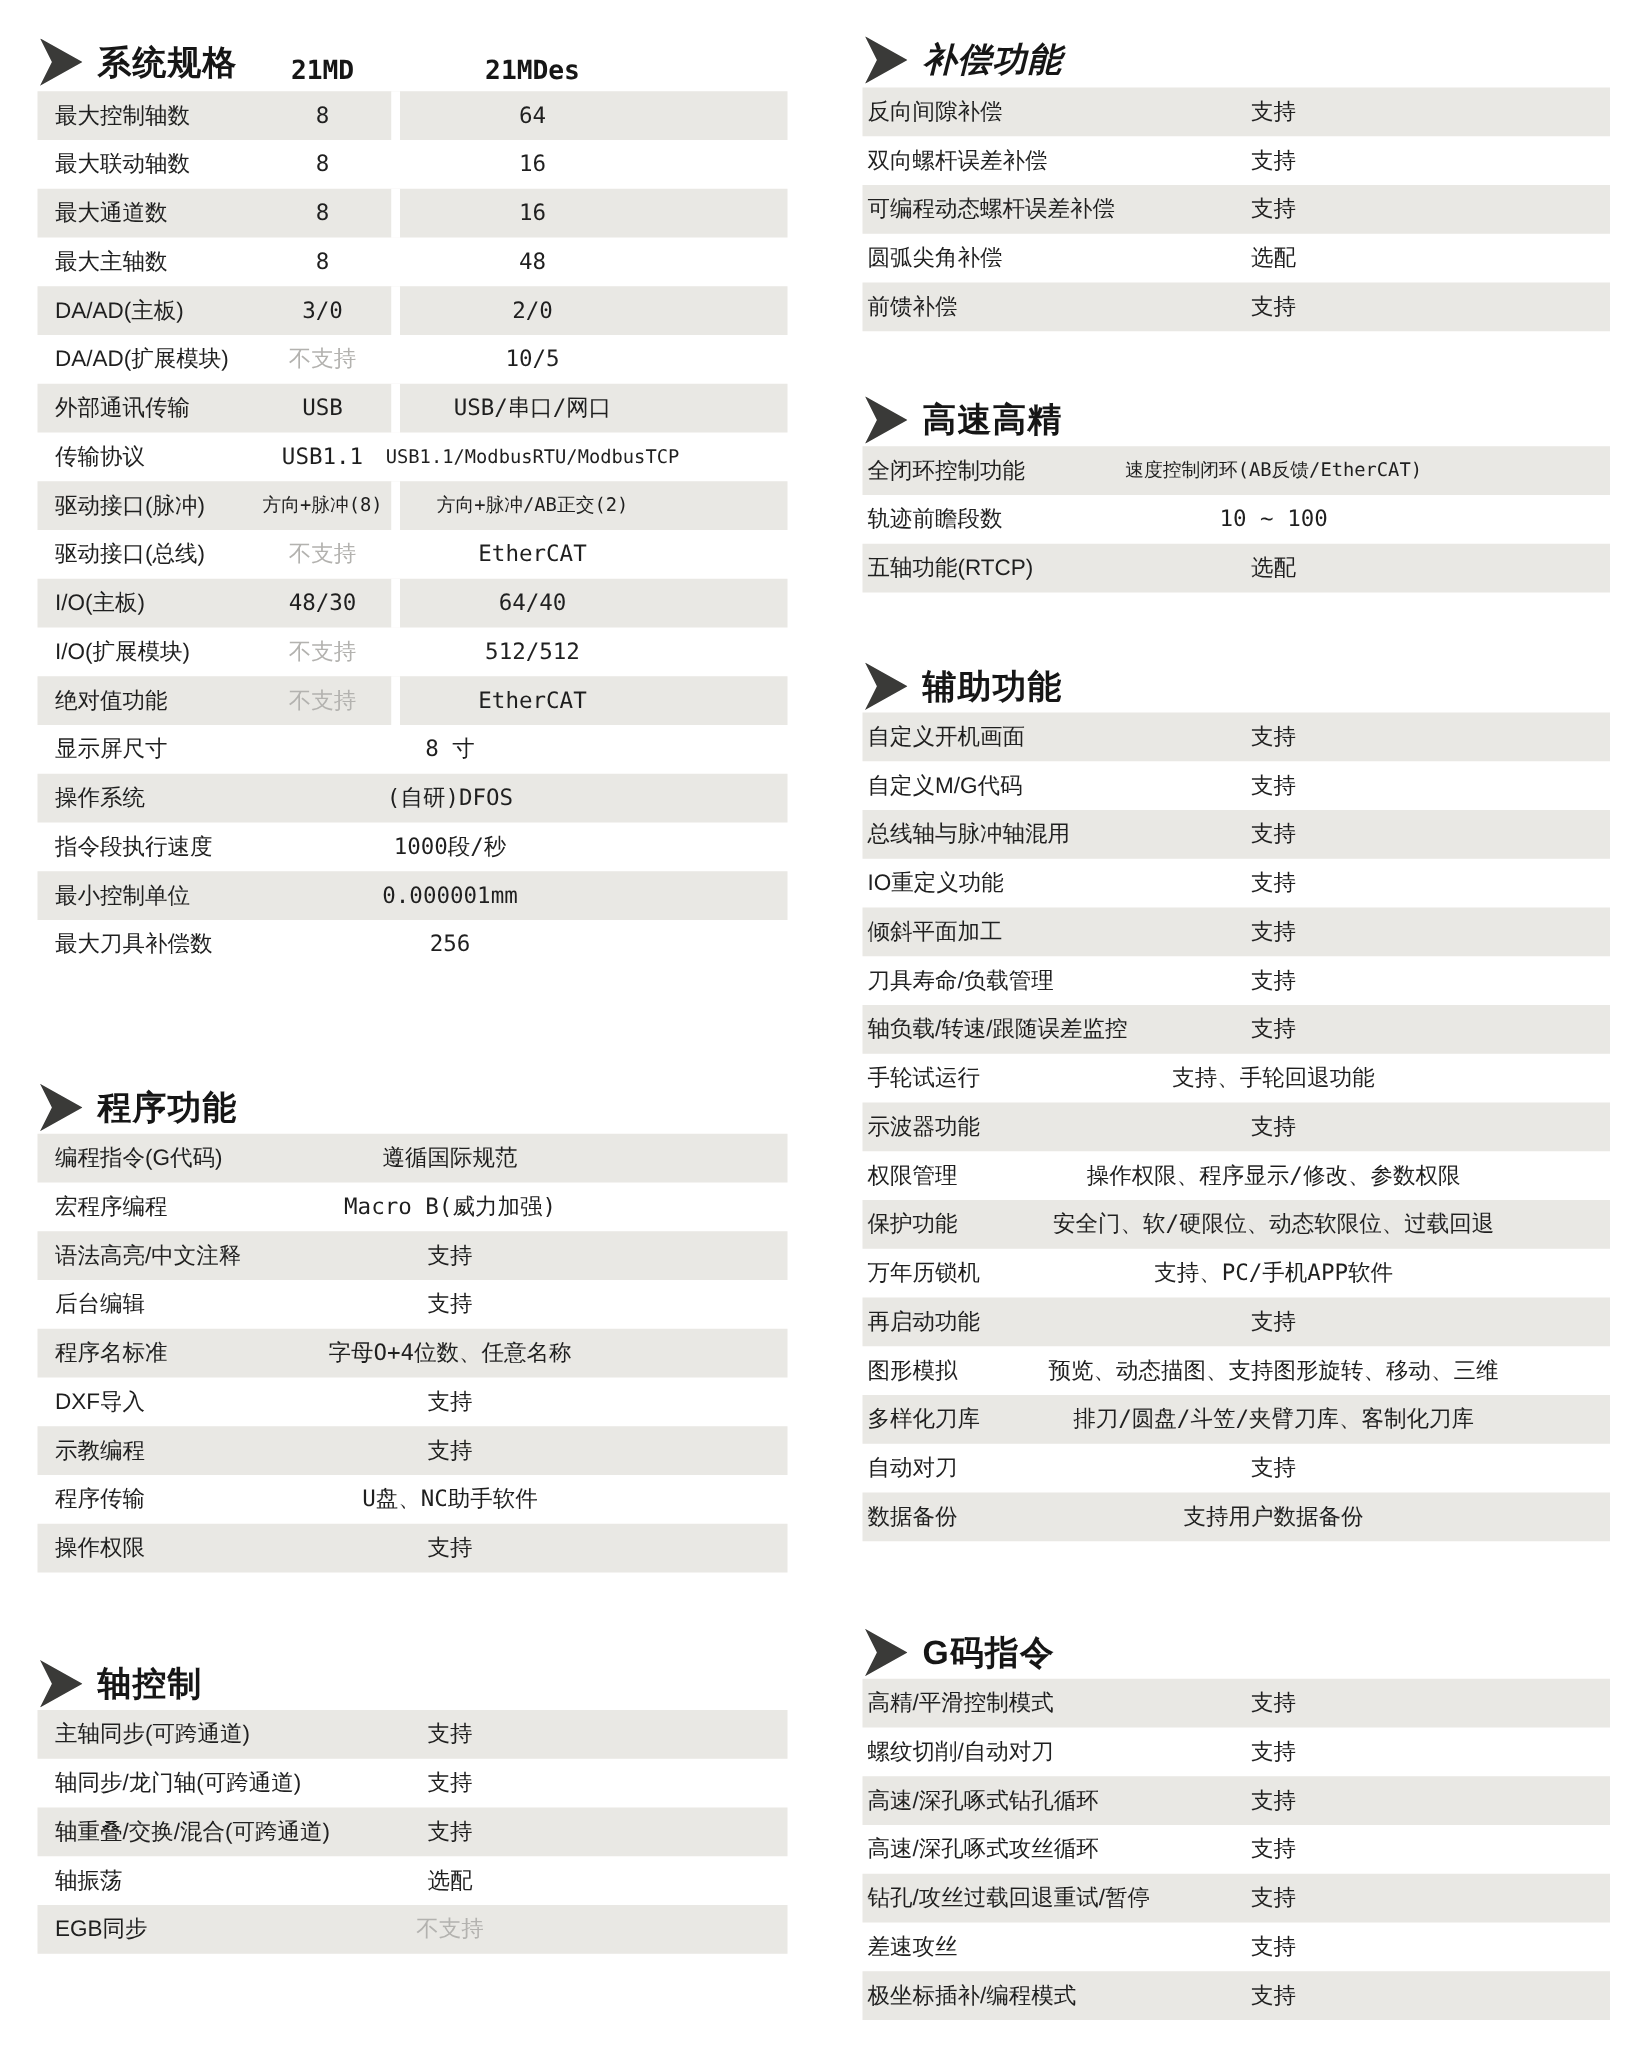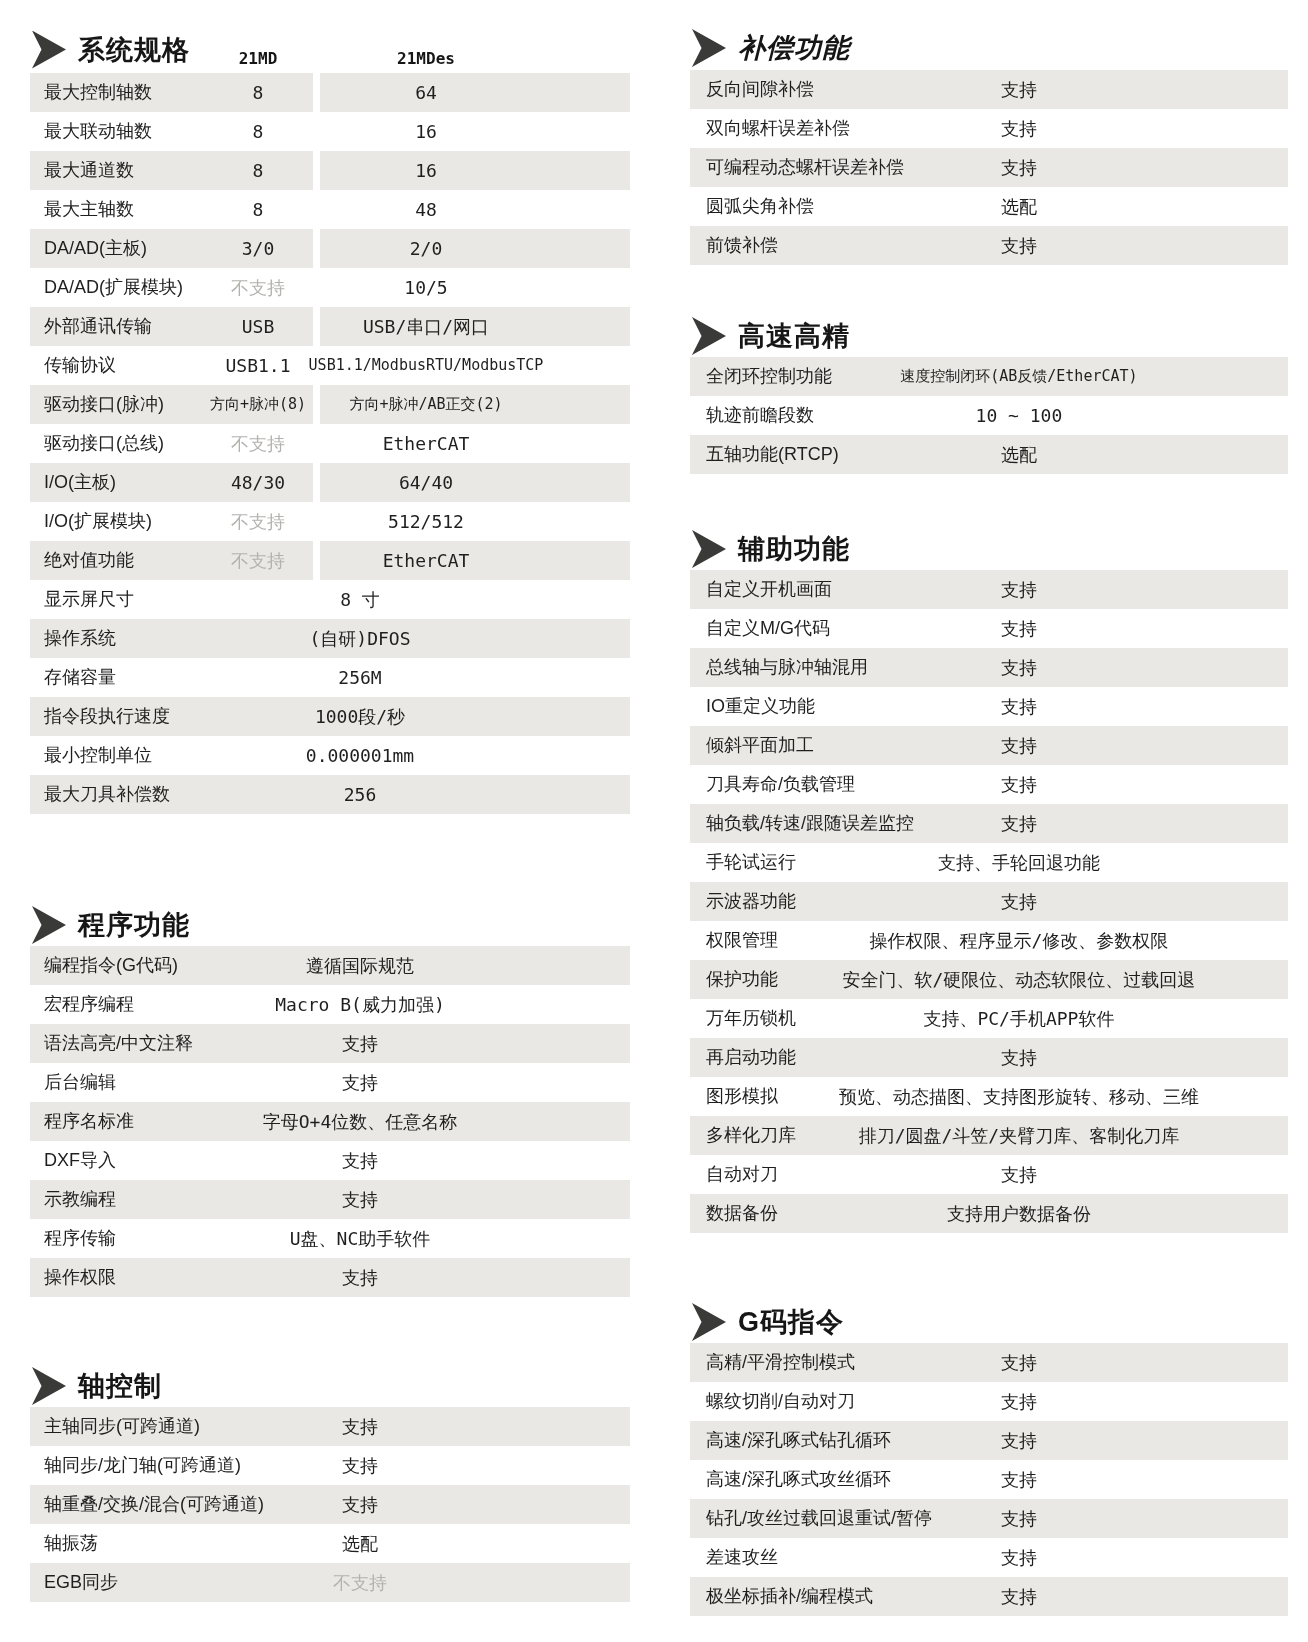--- a/index.html
+++ b/index.html
@@ -42,37 +42,37 @@
     margin-right:12px;
   }
   .sec-title{
     font-size:27px;font-weight:bold;color:var(--title);
     letter-spacing:1px;white-space:nowrap;
   }
   .colhead{
     position:absolute;bottom:5px;
     transform:translateX(-50%);
     font-family:"DejaVu Sans Mono", monospace;
-    font-weight:bold;font-size:16px;color:var(--title);
+    font-weight:bold;font-size:21px;color:var(--title);
     white-space:nowrap;
   }
   .ch1{left:38%;}
   .ch2{left:66%;}
 
   .rows{width:100%;}
   .row{
     position:relative;height:39px;line-height:39px;
     font-size:18px;white-space:nowrap;
   }
   .row:nth-child(odd){background:var(--stripe);}
   .label{
     display:inline-block;padding-left:14px;color:var(--text);
     white-space:nowrap;
   }
-  .col-right .label{padding-left:16px;}
+  .col-right .label{padding-left:4px;}
   .divider{
     position:absolute;left:283px;top:0;height:100%;width:7px;
     background:var(--bg);
   }
   .val{
     position:absolute;top:0;transform:translateX(-50%);
     font-family:"DejaVu Sans Mono", monospace;
     color:var(--text);white-space:nowrap;
   }
   .v1{left:38%;}
@@ -102,21 +102,20 @@
           <div class="row"><span class="label">DA/AD(扩展模块)</span><span class="divider"></span><span class="val v1 muted">不支持</span><span class="val v2">10/5</span></div>
           <div class="row"><span class="label">外部通讯传输</span><span class="divider"></span><span class="val v1">USB</span><span class="val v2">USB/串口/网口</span></div>
           <div class="row"><span class="label">传输协议</span><span class="divider"></span><span class="val v1">USB1.1</span><span class="val v2 small">USB1.1/ModbusRTU/ModbusTCP</span></div>
           <div class="row"><span class="label">驱动接口(脉冲)</span><span class="divider"></span><span class="val v1 small">方向+脉冲(8)</span><span class="val v2 small">方向+脉冲/AB正交(2)</span></div>
           <div class="row"><span class="label">驱动接口(总线)</span><span class="divider"></span><span class="val v1 muted">不支持</span><span class="val v2">EtherCAT</span></div>
           <div class="row"><span class="label">I/O(主板)</span><span class="divider"></span><span class="val v1">48/30</span><span class="val v2">64/40</span></div>
           <div class="row"><span class="label">I/O(扩展模块)</span><span class="divider"></span><span class="val v1 muted">不支持</span><span class="val v2">512/512</span></div>
           <div class="row"><span class="label">绝对值功能</span><span class="divider"></span><span class="val v1 muted">不支持</span><span class="val v2">EtherCAT</span></div>
           <div class="row"><span class="label">显示屏尺寸</span><span class="val single">8 寸</span></div>
           <div class="row"><span class="label">操作系统</span><span class="val single">(自研)DFOS</span></div>
-          <div class="row"><span class="label">存储容量</span><span class="val single">256M</span></div>
           <div class="row"><span class="label">指令段执行速度</span><span class="val single">1000段/秒</span></div>
           <div class="row"><span class="label">最小控制单位</span><span class="val single">0.000001mm</span></div>
           <div class="row"><span class="label">最大刀具补偿数</span><span class="val single">256</span></div>
         </div>
       </div>
       <div class="section">
         <div class="sec-header">
           <span class="arrow"></span>
           <span class="sec-title">程序功能</span>
         </div>

